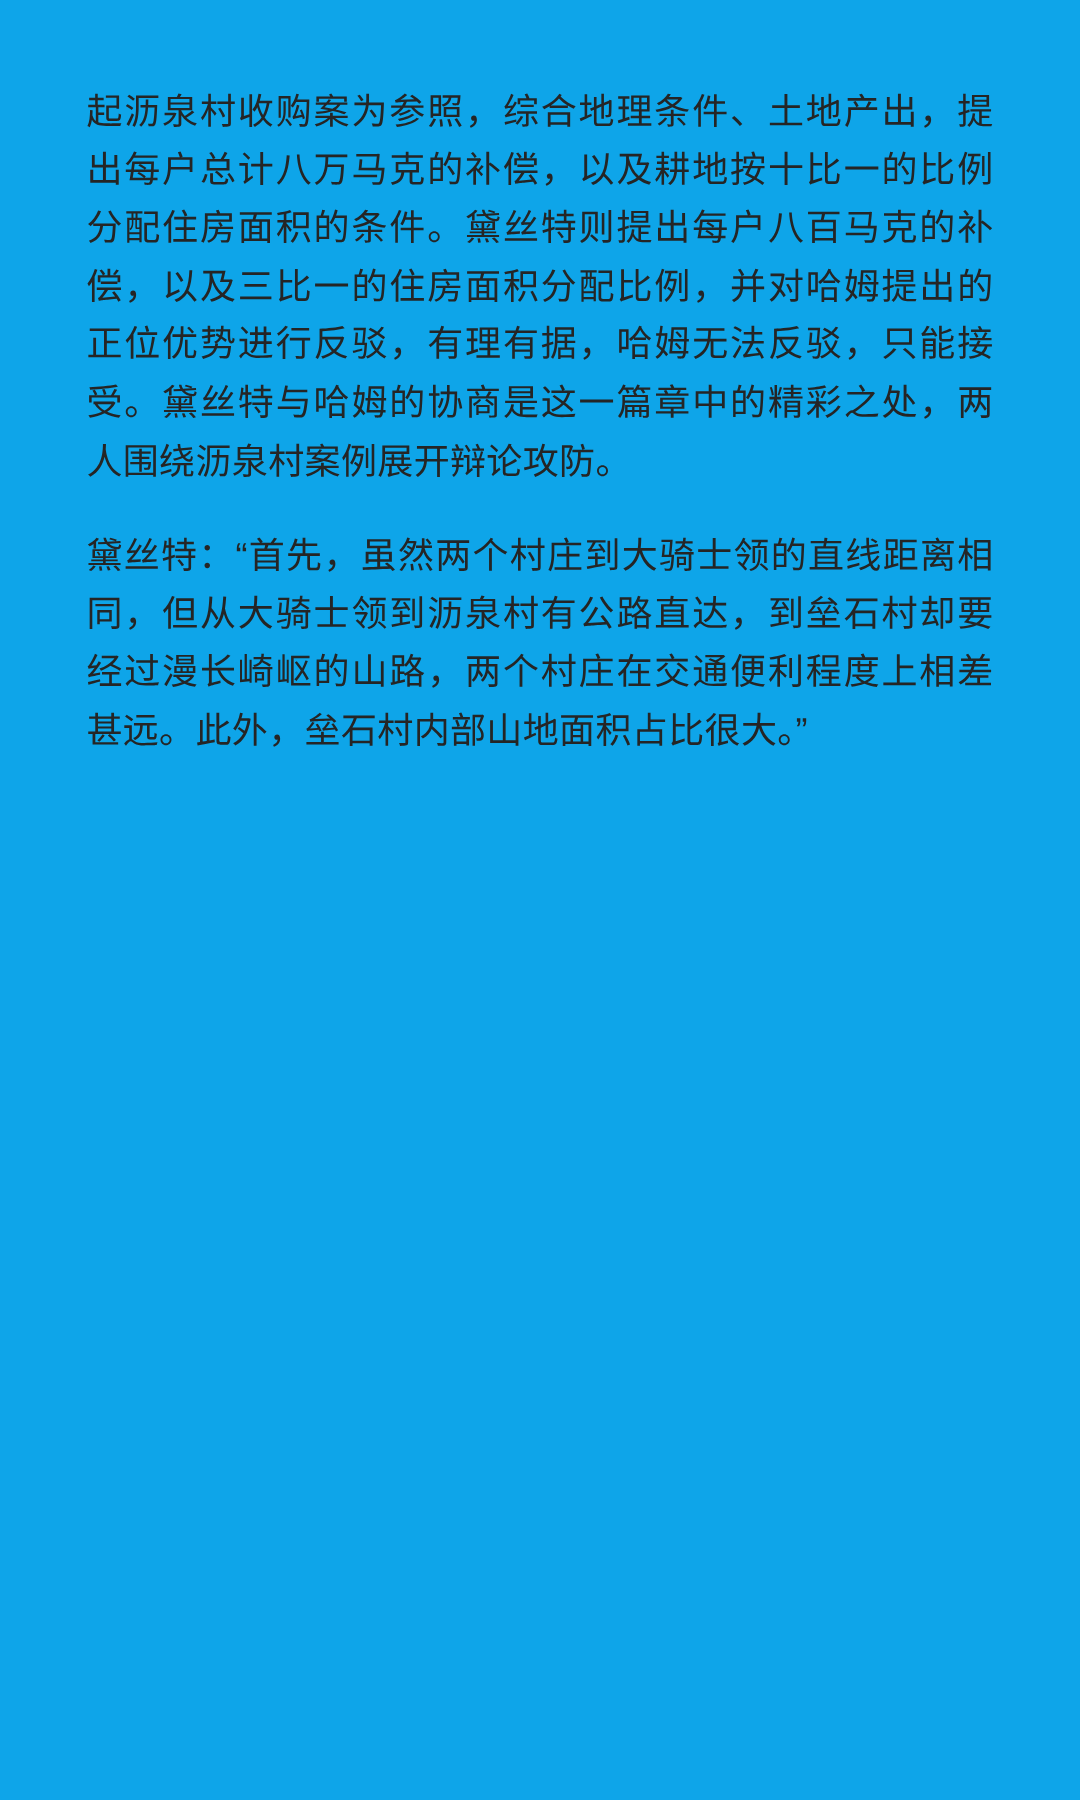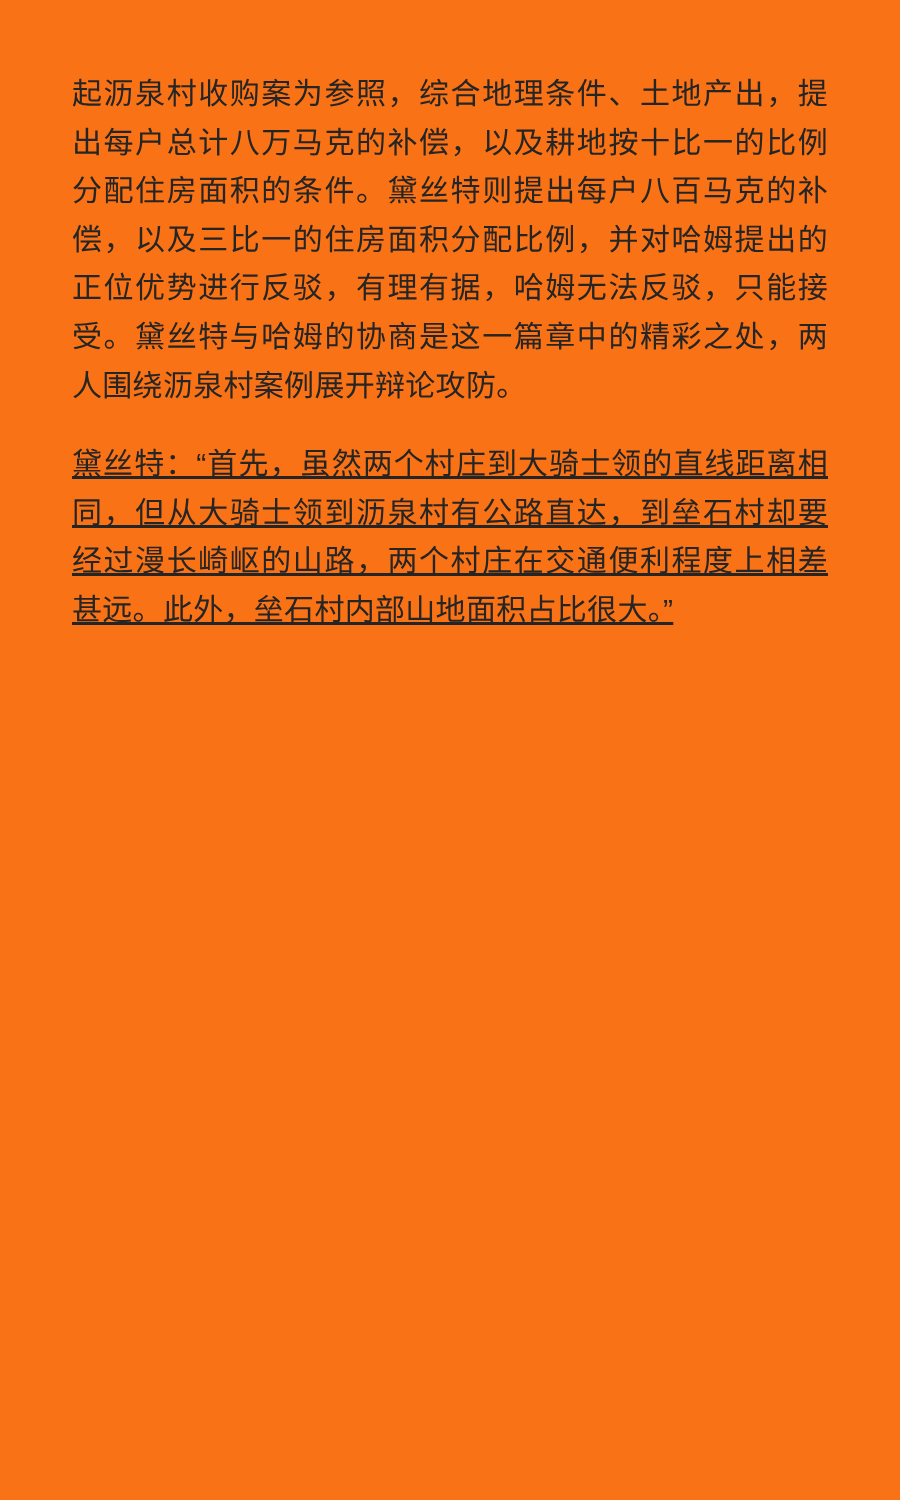--- a/index.html
+++ b/index.html
@@ -12,38 +12,37 @@
     background: #f7f7f5;
     font-family: "Liberation Sans", "DejaVu Sans", sans-serif;
     color: #2b2b2b;
     overflow: hidden;
   }
   .page {
     box-sizing: border-box;
     width: 900px;
     height: 1500px;
     padding: 70px 72px 0 72px;
-    background: #f97316;
+    background: #0ea5e9;
   }
   .article {
     display: block;
   }
   .para {
     font-size: 30px;
     line-height: 1.62;
     letter-spacing: 0.3px;
     text-align: justify;
     text-justify: inter-ideograph;
     margin: 0 0 30px 0;
     color: #252525;
     word-break: break-all;
   }
   .para:last-child {
     margin-bottom: 0;
-    text-decoration: underline;
   }
 </style>
 </head>
 <body>
 
 <div class="page">
   <div class="article">
     <p class="para">起沥泉村收购案为参照，综合地理条件、土地产出，提出每户总计八万马克的补偿，以及耕地按十比一的比例分配住房面积的条件。黛丝特则提出每户八百马克的补偿，以及三比一的住房面积分配比例，并对哈姆提出的正位优势进行反驳，有理有据，哈姆无法反驳，只能接受。黛丝特与哈姆的协商是这一篇章中的精彩之处，两人围绕沥泉村案例展开辩论攻防。</p>
     <p class="para">黛丝特：“首先，虽然两个村庄到大骑士领的直线距离相同，但从大骑士领到沥泉村有公路直达，到垒石村却要经过漫长崎岖的山路，两个村庄在交通便利程度上相差甚远。此外，垒石村内部山地面积占比很大。”</p>
   </div>

